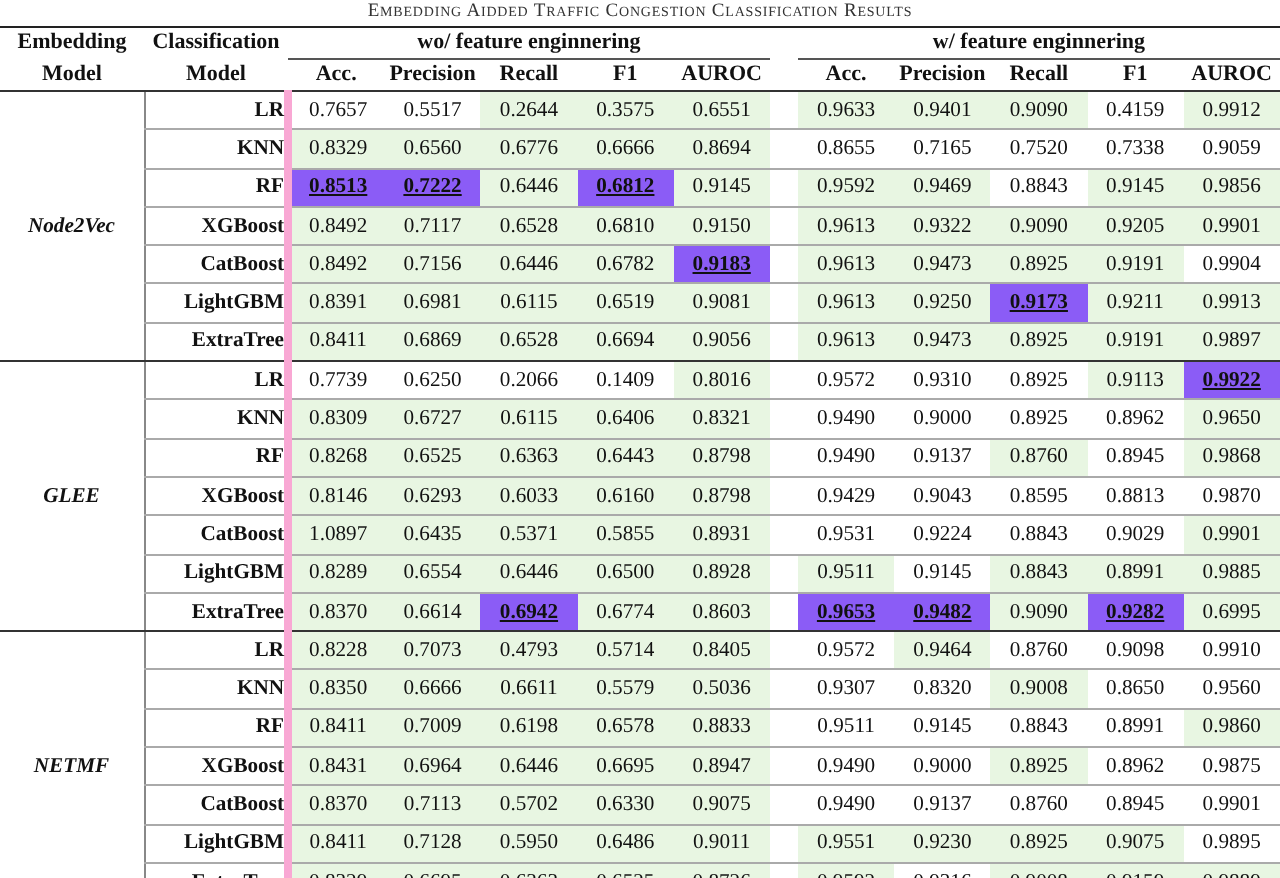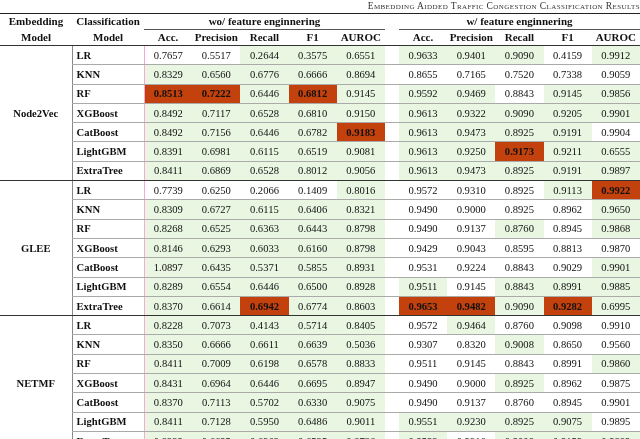--- a/index.html
+++ b/index.html
@@ -1,31 +1,31 @@
 <!DOCTYPE html>
 <html><head>
 <meta charset="utf-8">
 <style>
   html,body{margin:0;padding:0;background:#fff;}
   body{width:640px;height:439px;overflow:hidden;font-family:"Liberation Serif","DejaVu Serif",serif;color:#111;}
-  .title{height:13px;text-align:right;font-size:9.5px;letter-spacing:0.4px;font-variant:small-caps;color:#333;line-height:12px;}
+  .title{height:13px;text-align:center;font-size:9.5px;letter-spacing:0.4px;font-variant:small-caps;color:#333;line-height:12px;}
   table{border-collapse:collapse;width:640px;table-layout:fixed;font-size:10.6px;}
   col.c-emb{width:72px} col.c-cls{width:72px}
   th{font-weight:bold;padding:0;text-align:center;height:15px;line-height:15px;font-size:11px;margin-left:12px;}
   td{padding:0;text-align:center;height:18.3px;line-height:17px;}
   tr.top th{border-top:1.5px solid #222;}
   th.grp{border-bottom:1px solid #555;}
   tr.sub th{border-bottom:1px solid #333;height:14px;}
-  td.cls{text-align:left;padding-left:4px;font-weight:bold;border-left:1px solid #888;border-right:1px solid #f9a8d4;}
+  td.cls{text-align:right;padding-left:4px;font-weight:bold;border-left:1px solid #888;border-right:4px solid #f9a8d4;}
   td.emb{font-weight:bold;border-bottom:1px solid #333;}
   tr.row td{border-bottom:1px solid #aaa;}
-  tr.row td.emb{border-bottom:1px solid #333;}
+  tr.row td.emb{border-bottom:1px solid #333;font-style:italic;}
   tr.last td{border-bottom:1.5px solid #333;}
   .l{background:#e8f6e2;}
-  .d{background:#c2410c;font-weight:bold;}
+  .d{background:#8b5cf6;font-weight:bold;text-decoration:underline;}
 </style>
 </head>
 <body>
 
 <div class="title">Embedding Aidded Traffic Congestion Classification Results</div>
 <table>
   <colgroup>
     <col class="c-emb">
       <col class="c-cls">
     <col>
@@ -141,28 +141,28 @@
         <td class="l">0.8391</td>
         <td class="l">0.6981</td>
         <td class="l">0.6115</td>
         <td class="l">0.6519</td>
         <td class="l">0.9081</td>
         <td></td>
         <td class="l">0.9613</td>
         <td class="l">0.9250</td>
         <td class="d">0.9173</td>
         <td class="l">0.9211</td>
-        <td class="l">0.6555</td>
+        <td class="l">0.9913</td>
       </tr>
       <tr class="row last">
         <td class="cls">ExtraTree</td>
         <td class="l">0.8411</td>
         <td class="l">0.6869</td>
         <td class="l">0.6528</td>
-        <td class="l">0.8012</td>
+        <td class="l">0.6694</td>
         <td class="l">0.9056</td>
         <td></td>
         <td class="l">0.9613</td>
         <td class="l">0.9473</td>
         <td class="l">0.8925</td>
         <td class="l">0.9191</td>
         <td class="l">0.9897</td>
       </tr>
       <tr class="row">
         <td class="emb" rowspan="7">GLEE</td>
@@ -261,36 +261,36 @@
         <td class="d">0.9482</td>
         <td class="l">0.9090</td>
         <td class="d">0.9282</td>
         <td class="l">0.6995</td>
       </tr>
       <tr class="row">
         <td class="emb" rowspan="7">NETMF</td>
         <td class="cls">LR</td>
         <td class="l">0.8228</td>
         <td class="l">0.7073</td>
-        <td class="l">0.4143</td>
+        <td class="l">0.4793</td>
         <td class="l">0.5714</td>
         <td class="l">0.8405</td>
         <td></td>
         <td>0.9572</td>
         <td class="l">0.9464</td>
         <td>0.8760</td>
         <td>0.9098</td>
         <td>0.9910</td>
       </tr>
       <tr class="row">
         <td class="cls">KNN</td>
         <td class="l">0.8350</td>
         <td class="l">0.6666</td>
         <td class="l">0.6611</td>
-        <td class="l">0.6639</td>
+        <td class="l">0.5579</td>
         <td class="l">0.5036</td>
         <td></td>
         <td>0.9307</td>
         <td>0.8320</td>
         <td class="l">0.9008</td>
         <td>0.8650</td>
         <td>0.9560</td>
       </tr>
       <tr class="row">
         <td class="cls">RF</td>

